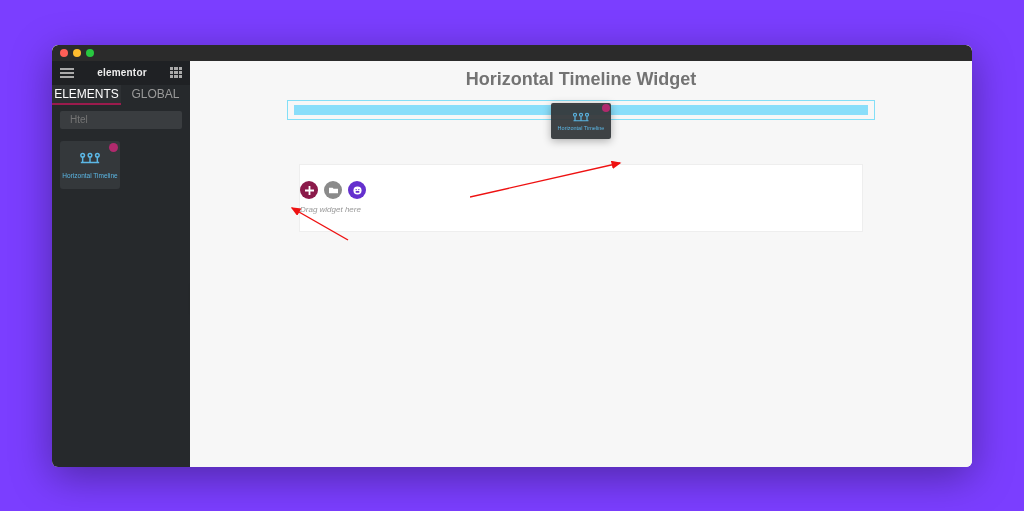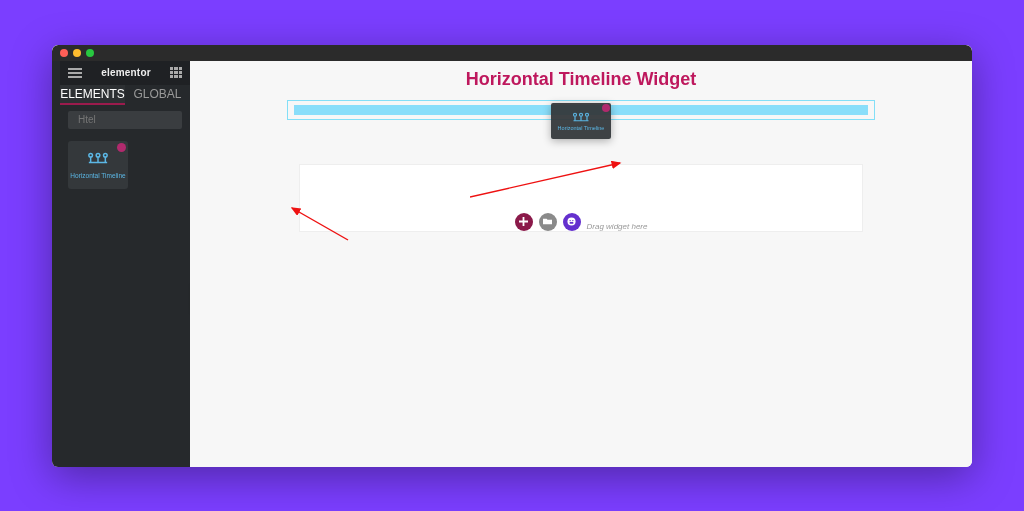--- a/index.html
+++ b/index.html
@@ -2,47 +2,47 @@
 <html><head>
   <meta charset="utf-8">
   <style>
     * { margin:0; padding:0; box-sizing:border-box; font-family:Arial,Helvetica,sans-serif; }
     body { background:#7b3eff; display:flex; align-items:center; justify-content:center; width:1024px; height:511px; overflow:hidden; }
     .window { width:920px; height:422px; background:#fff; border-radius:6px; box-shadow:0 10px 40px rgba(0,0,0,.35); display:flex; flex-direction:column; overflow:hidden; position:relative; }
     .titlebar { height:16px; background:#2b2b2b; display:flex; align-items:center; padding:0 8px; gap:5px; border-radius:6px 6px 0 0; }
     .dot { width:8px; height:8px; border-radius:50%; }
     .dot.r{background:#ff5f57}.dot.y{background:#febc2e}.dot.g{background:#28c840}
     .body { flex:1; display:flex; overflow:hidden; }
-    .sidebar { width:138px; background:#26292c; color:#ccc; display:flex; flex-direction:column; font-size:9px;padding-left:8px; }
+    .sidebar { width:138px; background:#26292c; color:#ccc; display:flex; flex-direction:column; font-size:9px; }
     .side-top { height:24px; background:#1f2124; display:flex; align-items:center; justify-content:space-between; padding:0 8px; }
     .ham { width:14px; height:10px; display:flex; flex-direction:column; justify-content:space-between; cursor:pointer; }
     .ham span{height:2px;background:#aaa;}
     .brand { font-weight:bold; color:#eee; font-size:10px; letter-spacing:.2px; }
     .grid-icon { width:12px; height:12px; display:grid; grid-template:repeat(3,1fr)/repeat(3,1fr); gap:1px; cursor:pointer; }
     .grid-icon span{background:#aaa;}
     .tabs { display:flex; height:20px; font-size:12px; }
     .tab { flex:1; display:flex; align-items:center; justify-content:center; color:#999; cursor:pointer; border-bottom:2px solid transparent; }
     .tab.active { color:#fff; border-bottom:2px solid #9b1b4d; background:#2d3033; }
     .search { margin:6px 8px; height:18px; background:#3a3d40; border-radius:2px; display:flex; align-items:center; padding:0 6px; gap:4px; color:#888; }
     .search input { flex:1; background:transparent; border:0; outline:0; color:#ccc; font-size:10px; }
     .widget-grid { padding:6px 8px; }
     .widget-card { width:60px; height:48px; background:#34383b; border-radius:3px; display:flex; flex-direction:column; align-items:center; justify-content:center; gap:4px; cursor:grab; position:relative; }
     .widget-card .badge { position:absolute; top:2px; right:2px; width:9px; height:9px; border-radius:50%; background:#b02a6d; }
     .widget-card .wlabel { font-size:6.5px; color:#5bb7e5; text-align:center; }
     .htl-icon svg { width:22px; height:16px; }
     .collapse-handle { position:absolute; left:138px; top:240px; width:10px; height:28px; background:#33363a; border-radius:0 3px 3px 0; display:flex; align-items:center; justify-content:center; color:#888; font-size:8px; cursor:pointer; box-shadow:2px 0 4px rgba(0,0,0,.2); }
     .canvas { flex:1; background:#f7f7f7; position:relative; overflow:hidden; }
-    .ctitle { text-align:center; font-weight:bold; font-size:18px; color:#be185d; margin-top:8px; }
+    .ctitle { text-align:center; font-weight:bold; font-size:18px; color:#737373; margin-top:8px; }
     .dropzone { margin:10px auto 0; width:588px; border:1px solid #83dff7; padding:4px 6px; position:relative; }
     .dropzone .bar { height:10px; background:#89defa; }
     .drag-ghost { position:absolute; left:50%; top:2px; transform:translateX(-50%); width:60px; height:36px; background:rgba(52,56,59,.95); border-radius:2px; display:flex; flex-direction:column; align-items:center; justify-content:center; gap:2px; box-shadow:0 2px 8px rgba(0,0,0,.3); }
     .drag-ghost .badge { position:absolute; top:1px; right:1px; width:8px; height:8px; border-radius:50%; background:#b02a6d; }
     .drag-ghost .wlabel { font-size:5.5px; color:#5bb7e5; }
     .drag-ghost svg { width:18px; height:12px; }
-    .emptysec { margin:44px auto 0; width:564px; height:68px; background:#fff; border:1px solid #eee; display:flex; flex-direction:row; align-items:flex-end; justify-content:center; gap:6px; }
+    .emptysec { margin:44px auto 0; width:564px; height:68px; background:#fff; border:1px solid #eee; display:flex; flex-direction:column; align-items:flex-start; justify-content:center; gap:6px; }
     .circle-row { display:flex; gap:6px; }
     .circ { width:18px; height:18px; border-radius:50%; display:flex; align-items:center; justify-content:center; color:#fff; cursor:pointer; }
     .circ.plus{background:#8b1a4a}.circ.folder{background:#8a8a8a}.circ.save{background:#6430ce}
     .circ svg{width:9px;height:9px;fill:#fff}
     .hint { font-size:8px; color:#999; font-style:italic; }
     .arrow { position:absolute; pointer-events:none; }
     .arrow.a1 { left:280px; top:98px; }
     .arrow.a2 { left:98px; top:145px; }
     .mag { width:10px; height:10px; }
     .mag circle{fill:none;stroke:#888;stroke-width:1.3}

